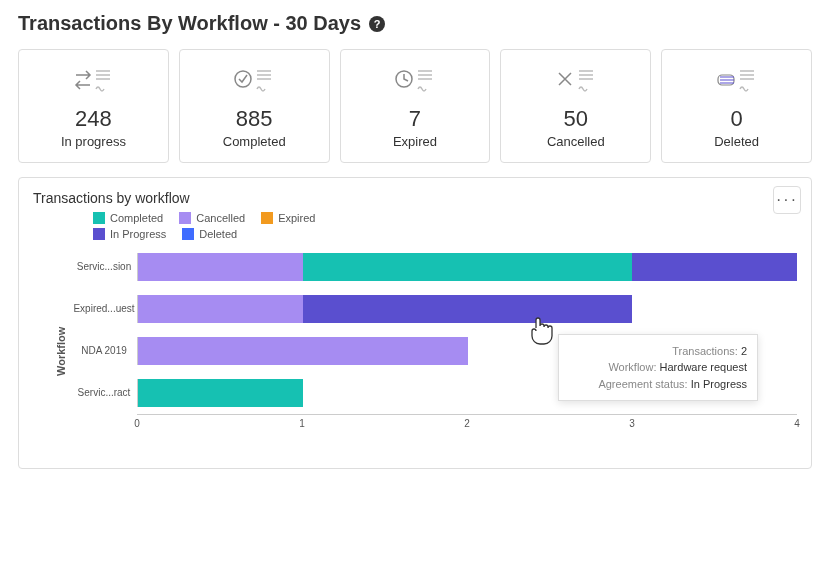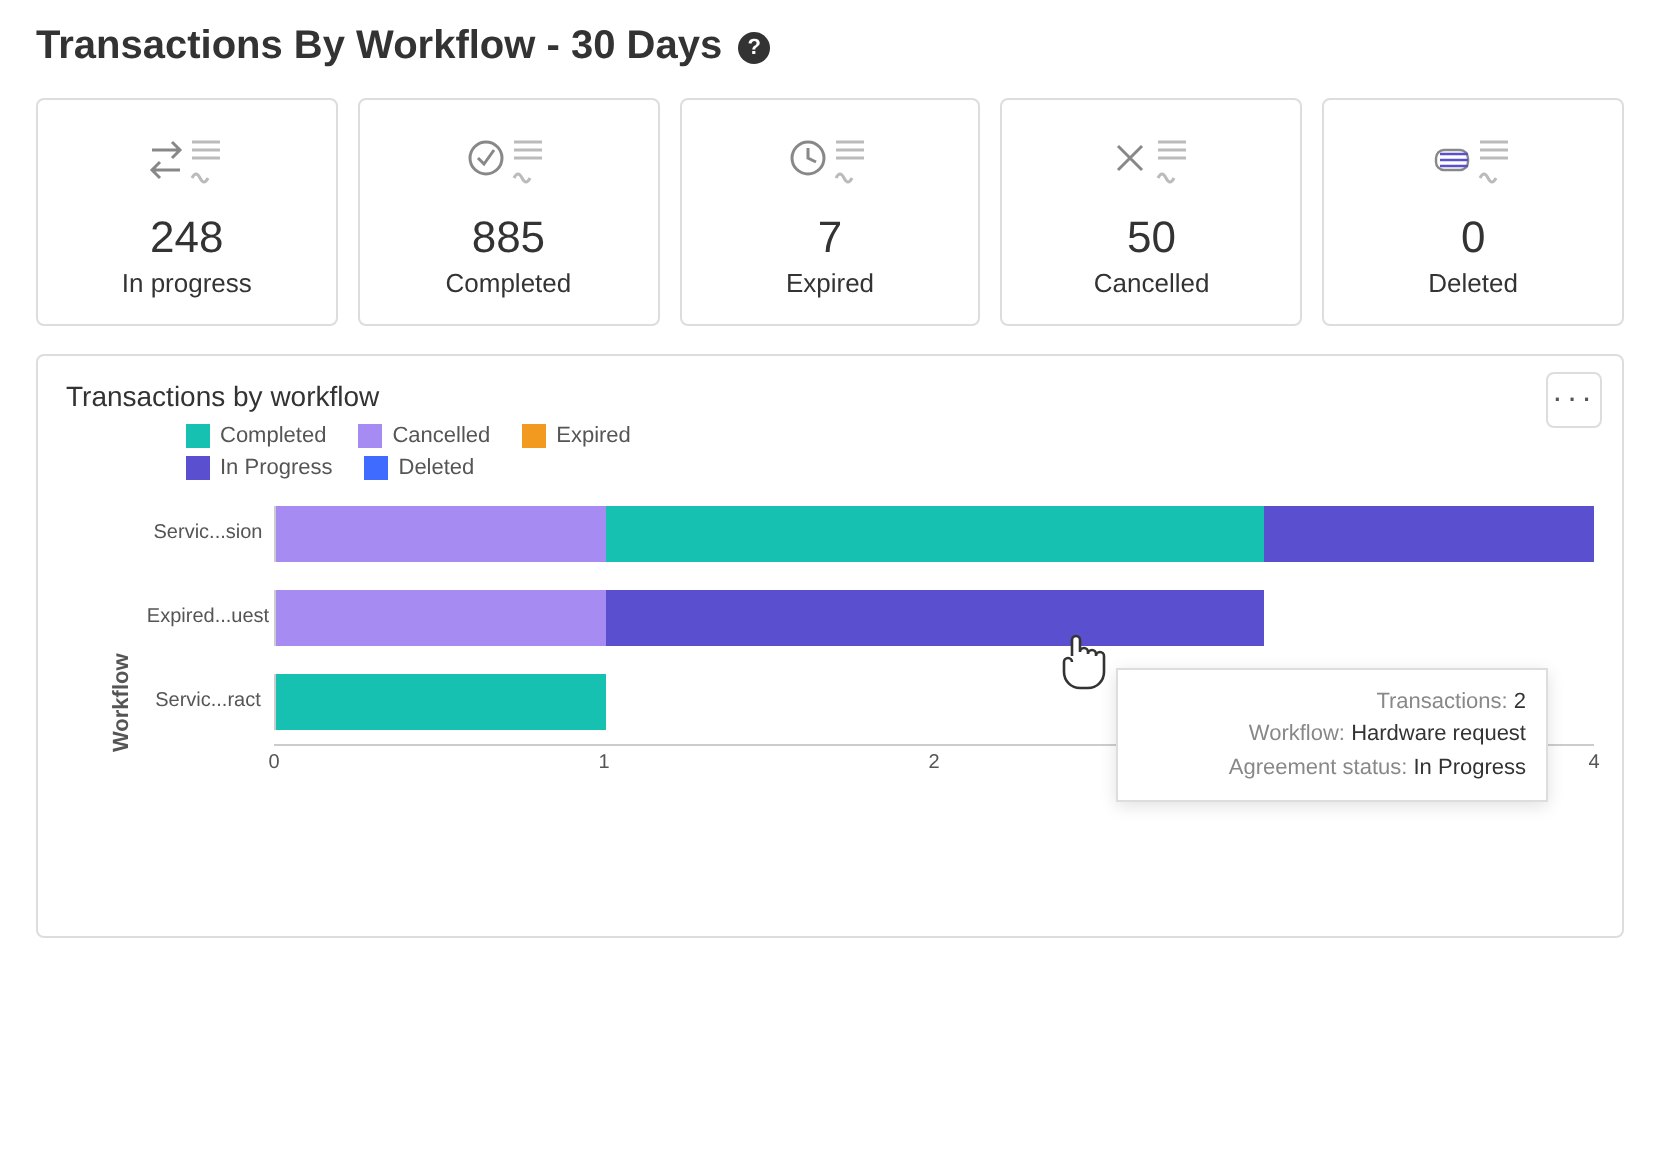--- a/index.html
+++ b/index.html
@@ -173,39 +173,45 @@
           </div>
         </div>
         <div class="row">
           <div class="row-label">Expired...uest</div>
           <div class="row-bars">
             <div class="seg" style="background: rgb(166, 140, 242); width: 25%;"></div>
             <div class="seg" style="background: rgb(90, 79, 207); width: 50%;"></div>
           </div>
         </div>
         <div class="row">
+          <div class="row-label">NDA 2019</div>
+          <div class="row-bars">
+            <div class="seg" style="background: rgb(166, 140, 242); width: 50%;"></div>
+          </div>
+        </div>
+        <div class="row">
           <div class="row-label">Servic...ract</div>
           <div class="row-bars">
             <div class="seg" style="background: rgb(22, 193, 178); width: 25%;"></div>
           </div>
         </div>
       </div>
     <div class="axis" id="x-axis" style="height:16px; position:relative;">
         <div class="tick" style="left: 0%;">0</div>
         <div class="tick" style="left: 25%;">1</div>
         <div class="tick" style="left: 50%;">2</div>
         <div class="tick" style="left: 75%;">3</div>
         <div class="tick" style="left: 100%;">4</div>
       </div>
 
     <div class="cursor-hand" style="left:455px; top:68px;">
       <svg width="28" height="32" viewBox="0 0 28 32">
           <path d="M8 14 V6 a2 2 0 0 1 4 0 V12 a2 2 0 0 1 4 0 V13 a2 2 0 0 1 4 0 V14 a2 2 0 0 1 4 0 V22 a8 8 0 0 1 -8 8 h-4 a8 8 0 0 1 -8 -8 V17 a2 2 0 0 1 4 0" fill="#fff" stroke="#333" stroke-width="1.3"></path>
         </svg>
     </div>
 
-    <div class="tooltip" style="left:485px; top:88px; width:216px; text-align:right;">
+    <div class="tooltip" style="left:485px; top:88px; width:200px; text-align:right;">
       <div><span class="lbl">Transactions:</span> <span>2</span></div>
       <div><span class="lbl">Workflow:</span> <span>Hardware request</span></div>
       <div><span class="lbl">Agreement status:</span> <span>In Progress</span></div>
     </div>
   </div>
 </div>
 
 </body></html>

